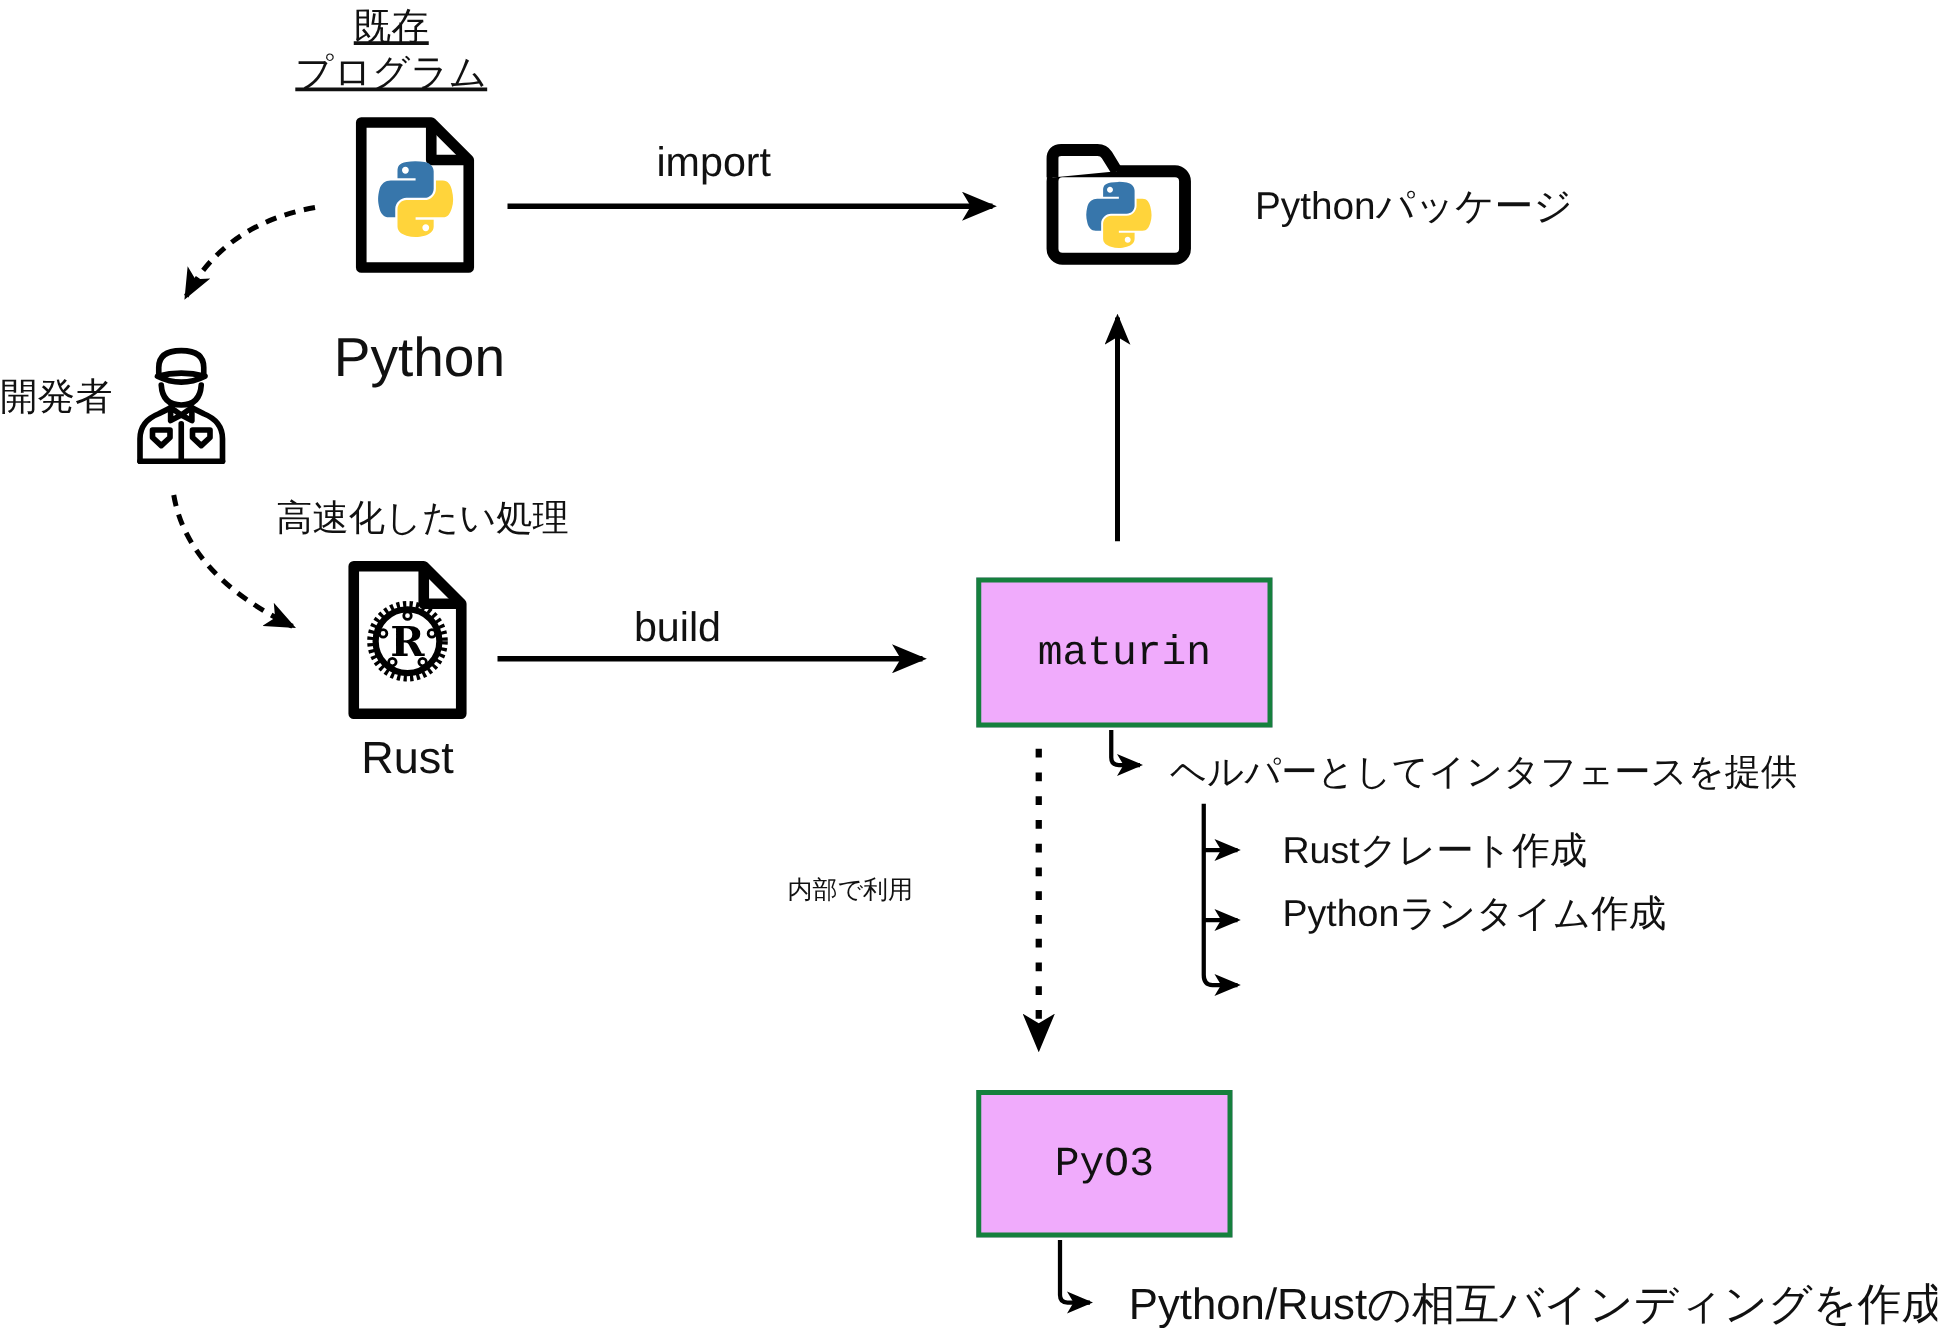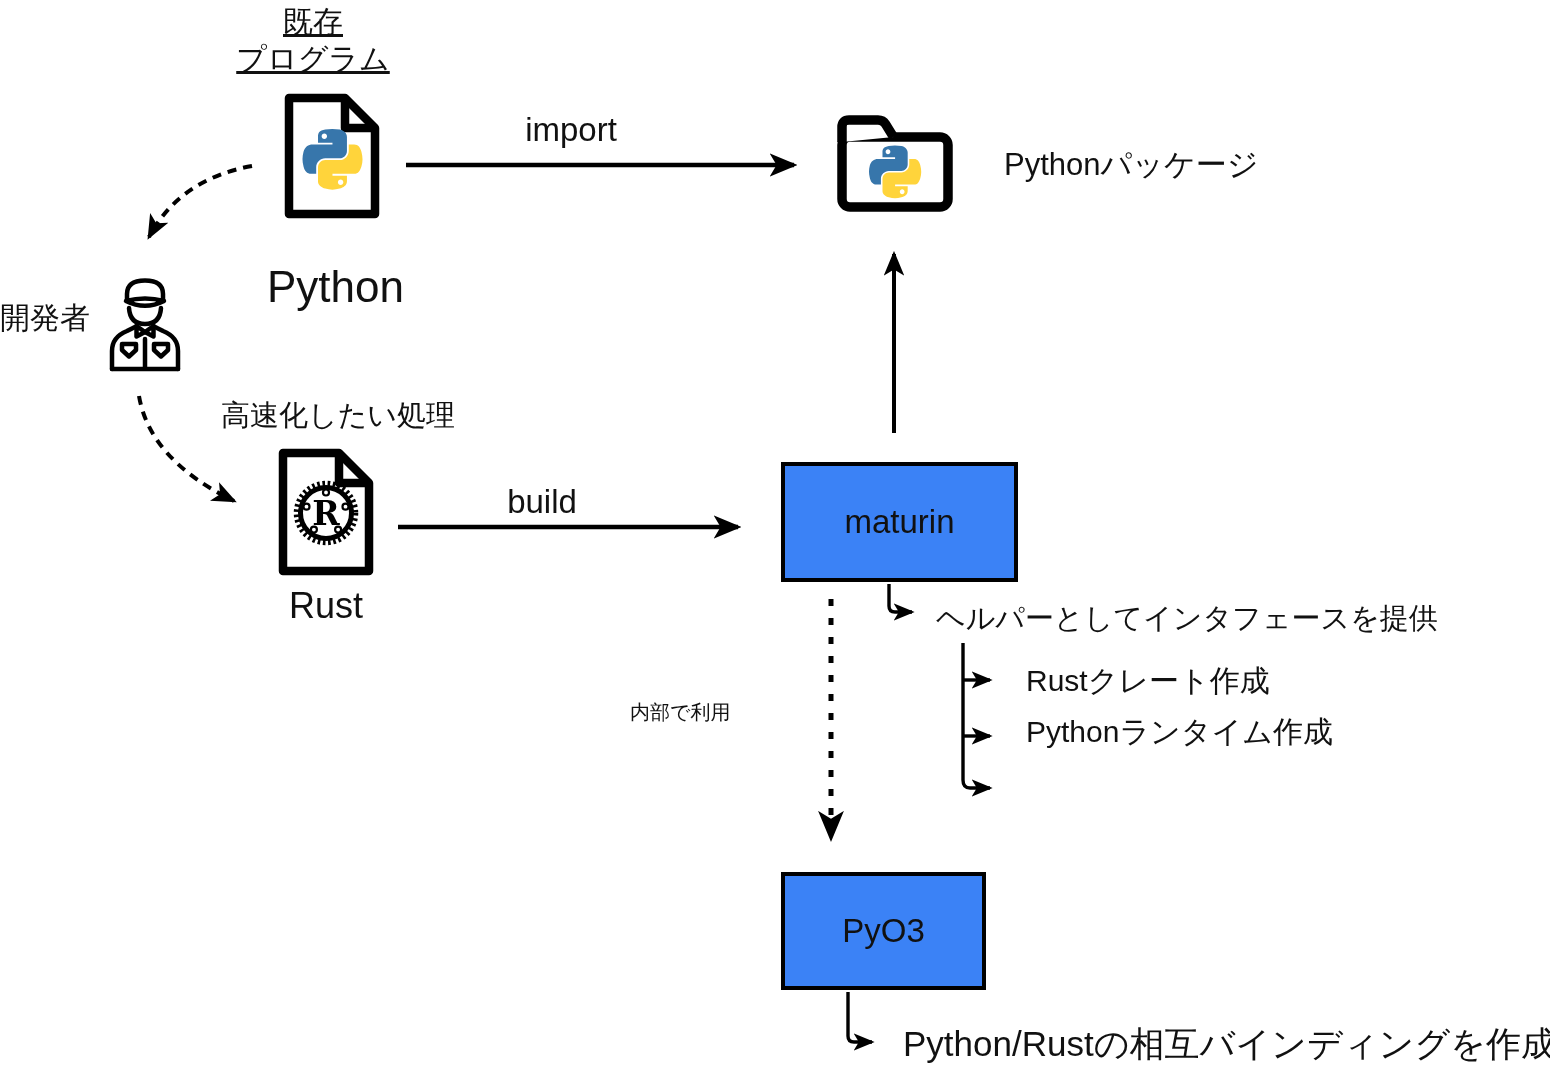--- a/index.html
+++ b/index.html
@@ -5,22 +5,22 @@
   html,body{margin:0;padding:0;background:#fff;}
   .canvas{
     position:relative;width:1550px;height:1071px;background:#fff;overflow:hidden;
     font-family:"Liberation Sans","DejaVu Sans",sans-serif;color:#111;
   }
   .layer{position:absolute;left:0;top:0;width:1550px;height:1071px;}
   .lbl{position:absolute;white-space:nowrap;line-height:1.22;}
   .center{text-align:center;}
   .right{font-family:Liberation Serif, serif;}
   .box{
-    position:absolute;box-sizing:border-box;border:4px solid #000000;background:#3b82f6;
-    display:flex;align-items:center;justify-content:center;font-size:33px;
+    position:absolute;box-sizing:border-box;border:4px solid #15803d;background:#f0abfc;
+    display:flex;align-items:center;justify-content:center;font-size:33px;font-family:Liberation Mono, monospace;
   }
 </style>
 </head>
 <body>
 
 <div class="canvas">
 
   <svg class="layer" viewBox="0 0 1550 1071" aria-hidden="true">
     <defs>
       <marker id="ah" viewBox="0 0 12 10" refX="10.5" refY="5" markerWidth="6.2" markerHeight="5.2" orient="auto">

